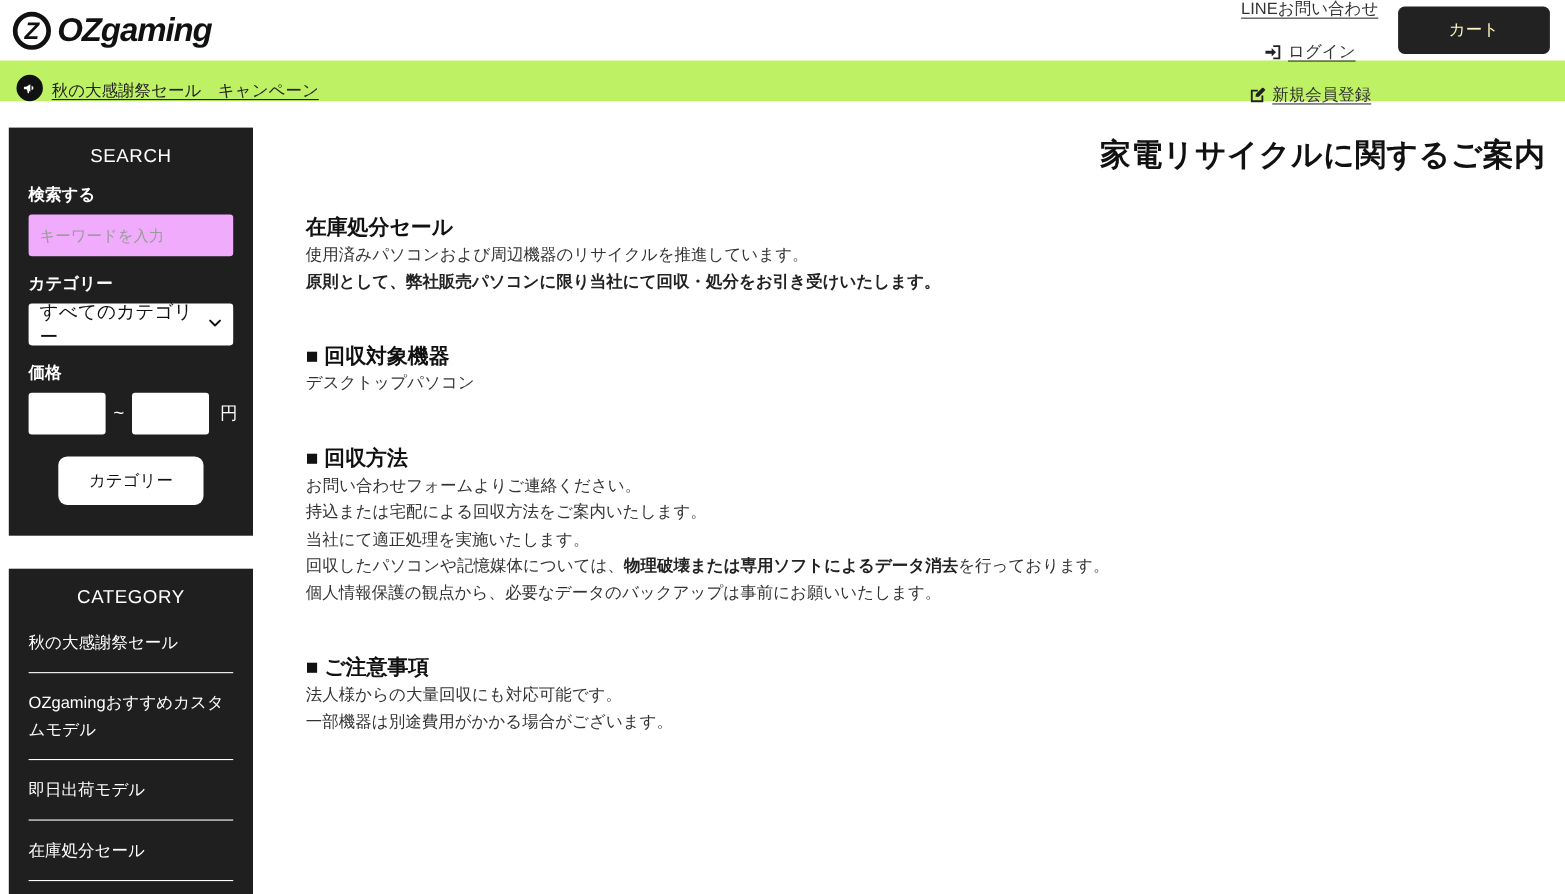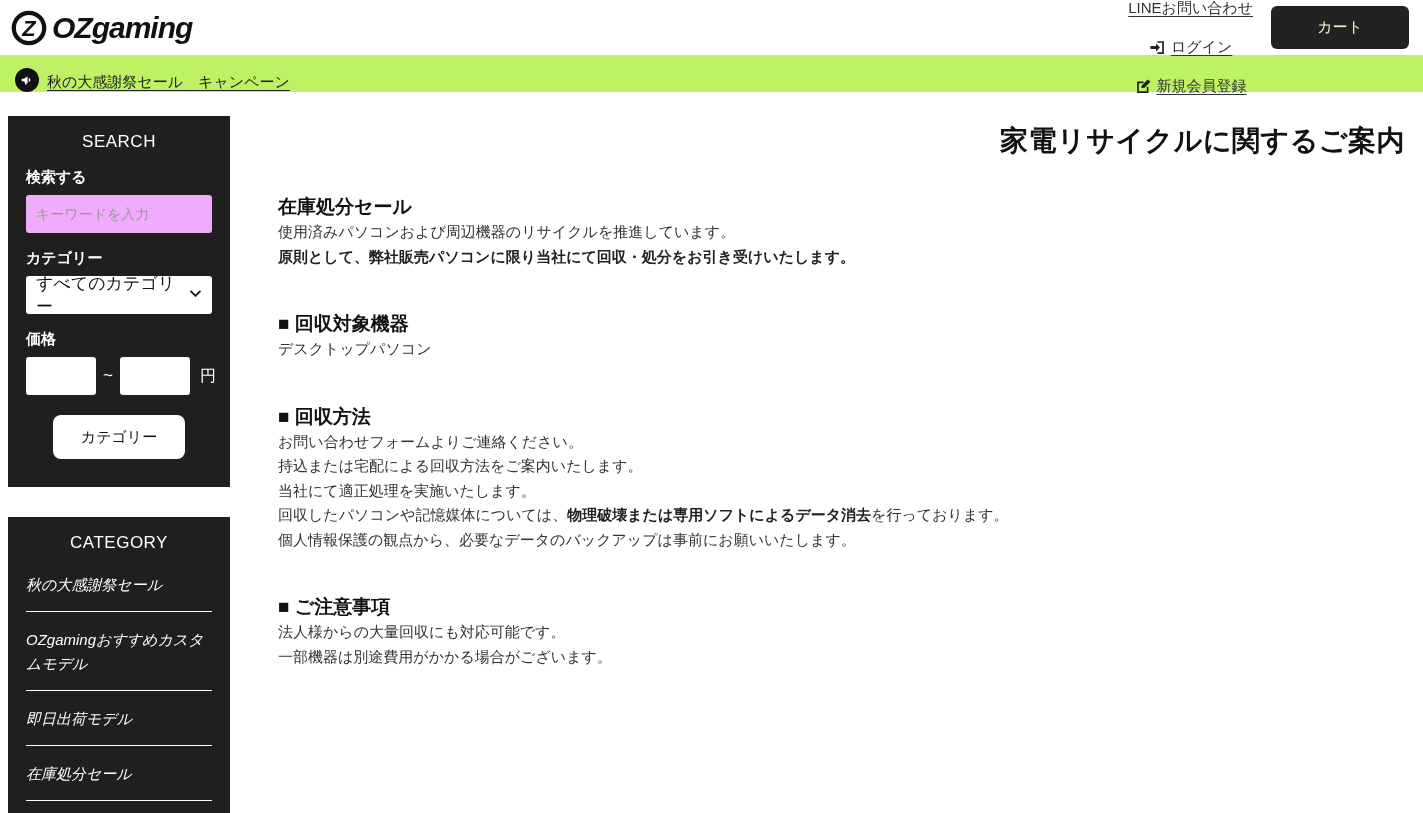--- a/index.html
+++ b/index.html
@@ -37,21 +37,21 @@
     padding: 0 10px; color: #111; font-size: 17px; cursor: pointer; }
   .select .sel-val { flex: 1; }
   .price-row { display: flex; align-items: center; gap: 7px; }
   .price-input { width: 70px; height: 38px; border: none; border-radius: 3px; background: #fff; padding: 0 8px; font-size: 14px; font-family: inherit; }
   .price-sep { font-size: 17px; color: #fff; }
   .price-unit { font-size: 16px; color: #fff; margin-left: 3px; }
   .search-btn { display: block; margin: 20px auto 0; width: 132px; height: 44px; background: #fff; color: #111;
     border: none; border-radius: 8px; font-size: 15px; font-family: inherit; cursor: pointer; }
 
   .cat-list { list-style: none; }
-  .cat-list li { border-bottom: 1px solid #fff; padding: 16px 0 15px; cursor: pointer; font-style: italic; }
+  .cat-list li { border-bottom: 1px solid #fff; padding: 16px 0 15px; cursor: pointer; }
   .cat-list li:first-child { padding-top: 4px; }
   .cat-list a { color: #fff; font-size: 15px; text-decoration: none; line-height: 1.55; display: block; }
 
   
   .main { flex: 1; padding-left: 48px; padding-right: 10px; }
   .page-title { text-align: right; font-size: 28px; font-weight: 700; color: #111; margin-top: 6px; letter-spacing: .5px; }
   .sec-h { font-size: 19px; font-weight: 700; color: #111; margin-top: 42px; }
   .sec-h.first { margin-top: 34px; }
   .main p { font-size: 15px; line-height: 24.5px; color: #333; }
   .main p strong, .main .b { font-weight: 700; color: #222; }

